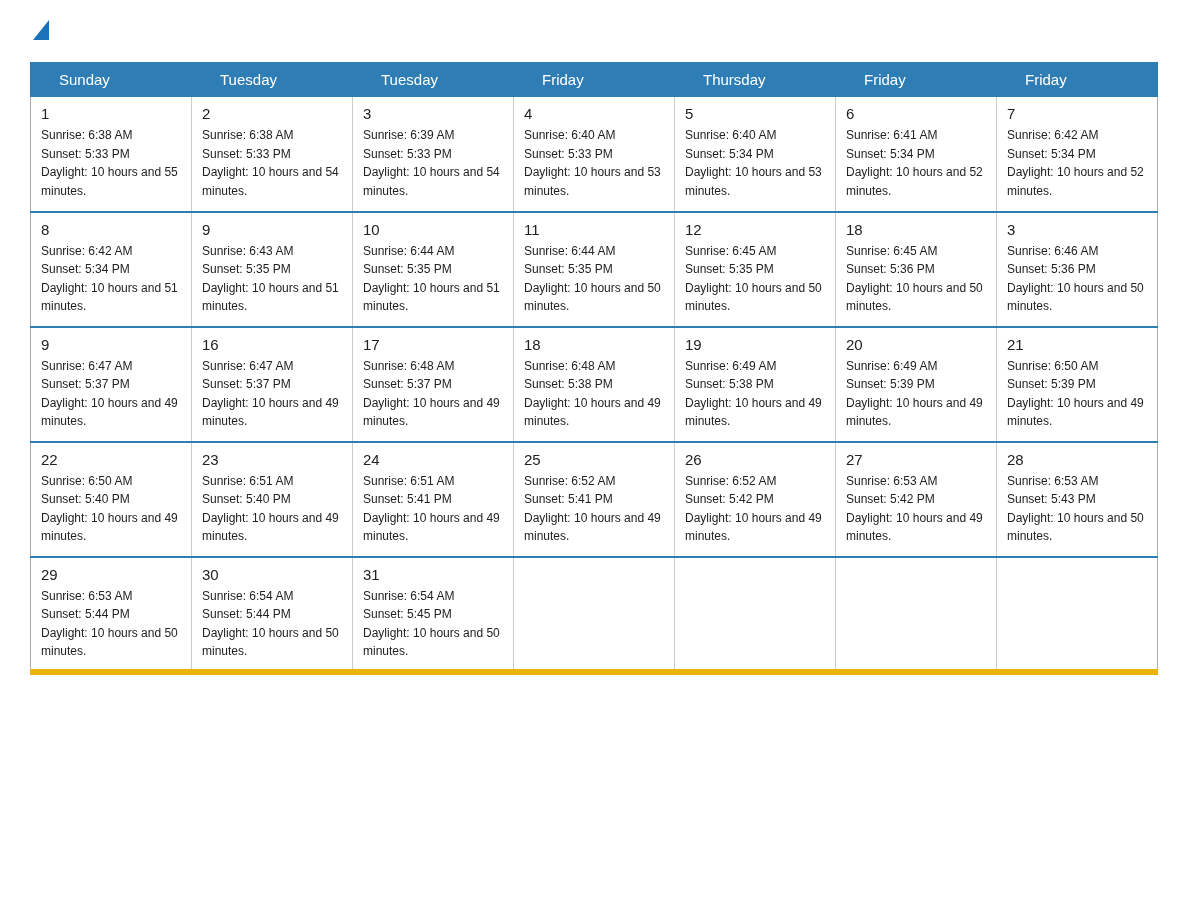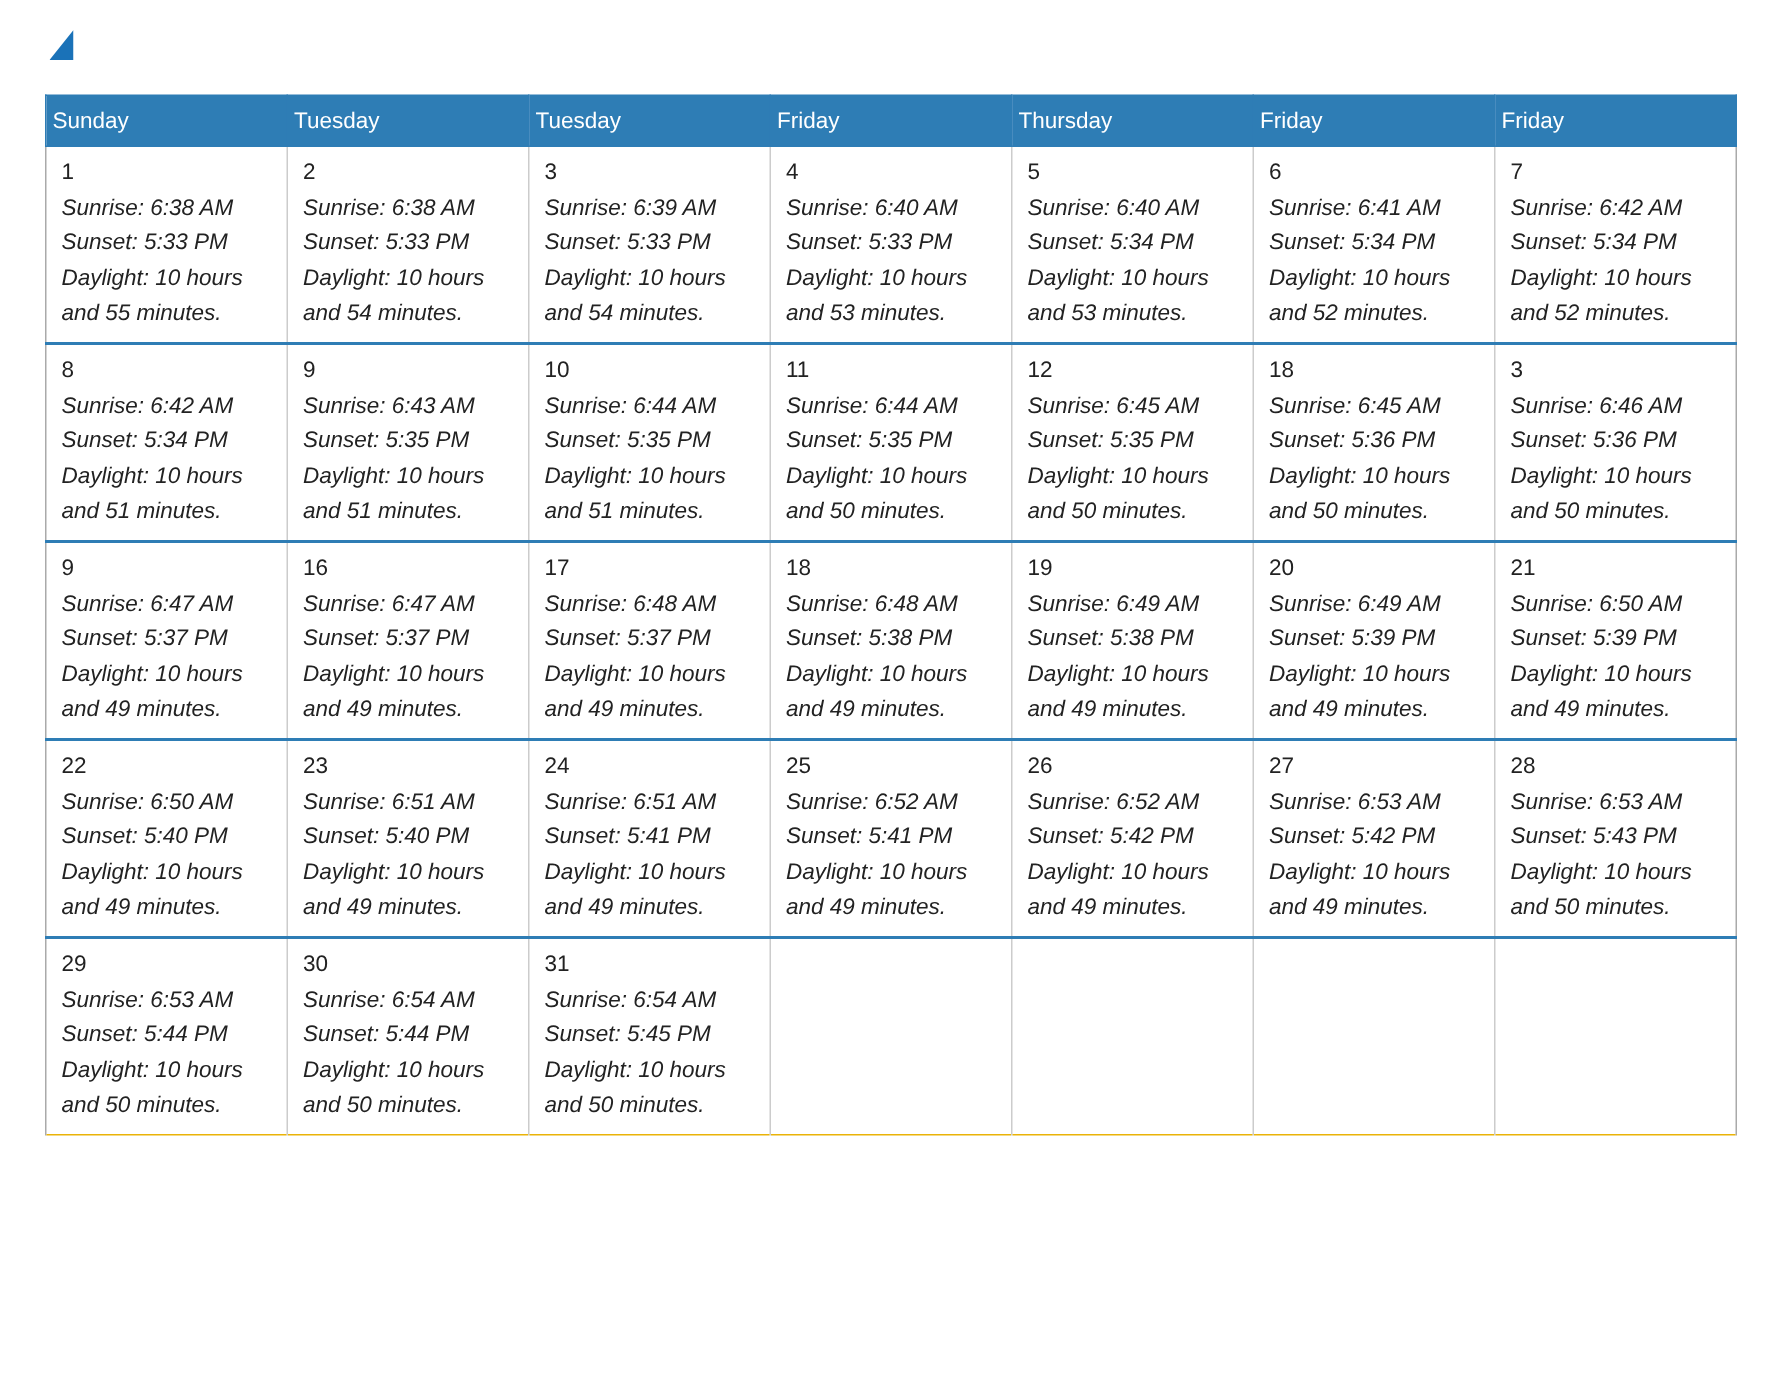--- a/index.html
+++ b/index.html
@@ -60,21 +60,21 @@
       border-collapse: collapse;
       table-layout: fixed;
     }
     thead tr {
       background-color: #2e7db5;
     }
     thead th {
       color: #fff;
       font-size: 15px;
       font-weight: normal;
-      padding: 8px 4px;
+      padding: 8px 28px;
       text-align: left;
       border: 1px solid #2e7db5;
     }
     tbody tr {
       border-bottom: 2px solid #2e7db5;
     }
     tbody td {
       vertical-align: top;
       padding: 8px 10px;
       font-size: 12.5px;
@@ -86,30 +86,29 @@
     }
     tbody td:first-child { border-left: 1px solid #aaa; }
     tbody td:last-child { border-right: 1px solid #aaa; }
     .day-num {
       font-size: 15px;
       font-weight: normal;
       margin-bottom: 4px;
       display: block;
     }
     .day-info {
-      font-size: 15px;
+      font-size: 12px;
       line-height: 1.55;
       color: #222;
-      font-style: italic;
     }
     .empty-cell {
       background: #fff;
     }
     tbody tr:last-child {
-      border-bottom: 1px solid #eab308;
+      border-bottom: 6px solid #eab308;
     }
   </style>
 </head>
 <body>
 
 <div class="header">
   <div class="logo">
     <div class="logo-wrapper">
       <div class="logo-line1">
         <span class="logo-text-general"></span>

